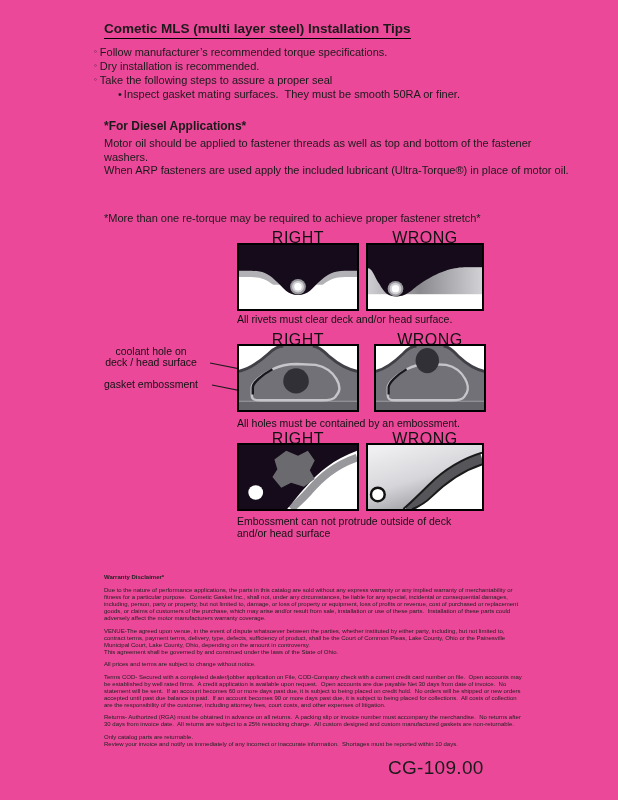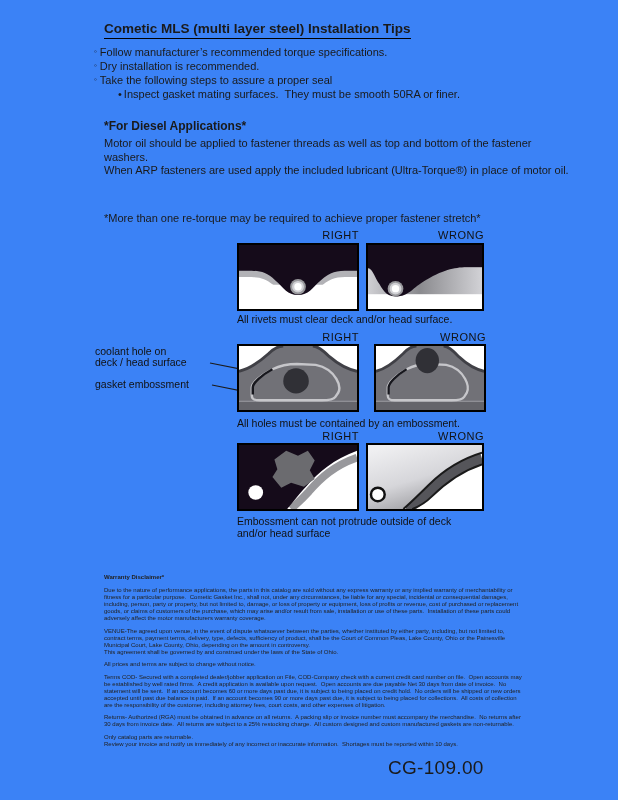--- a/index.html
+++ b/index.html
@@ -1,31 +1,31 @@
 <!DOCTYPE html>
 <html><head>
 <meta charset="utf-8">
 <style>
   html,body{margin:0;padding:0;background:#fff;}
-  .page{position:relative;width:618px;height:800px;background:#3b82f6;overflow:hidden;
+  .page{position:relative;width:618px;height:800px;background:#ec4899;overflow:hidden;
         font-family:"Liberation Sans","DejaVu Sans",sans-serif;color:#1a1a1a;}
   .abs{position:absolute;}
   .title{font-size:13.5px;font-weight:bold;border-bottom:1.7px solid #000;padding-bottom:2px;white-space:nowrap;}
   .bullets{top:45px;left:94px;font-size:11px;line-height:13.2px;}
   .b-row{white-space:pre-wrap;}
   .marker1{font-size:8px;vertical-align:2px;padding-right:3px;}
   .sub{padding-left:24px;}
   .marker2{padding-right:2px;}
   .h2{font-size:12px;font-weight:bold;}
   .para{font-size:11px;line-height:13.5px;white-space:pre-wrap;width:470px;}
-  .dlabel{font-size:11px;letter-spacing:0.5px;text-align:right;color:#111;}
+  .dlabel{font-size:16px;letter-spacing:0.5px;text-align:center;color:#111;}
   .dbox{border:2px solid #000;background:#fff;}
   .dbox svg{display:block;}
   .dcaption{font-size:10.5px;line-height:11.5px;white-space:pre-wrap;color:#111;}
-  .annot{font-size:10.5px;line-height:11px;text-align:left;color:#111;}
+  .annot{font-size:10.5px;line-height:11px;text-align:center;color:#111;}
   .fineprint{top:574px;left:104px;width:421px;font-size:6px;line-height:7px;color:#222;}
   .fp-block{white-space:pre-wrap;margin-bottom:5.5px;}
   .fp-bold{font-weight:bold;margin-bottom:6px;}
   .pagenum{font-size:19px;color:#1a1a1a;letter-spacing:0.3px;}
 </style>
 </head>
 <body>
 
 <div class="page">
 

